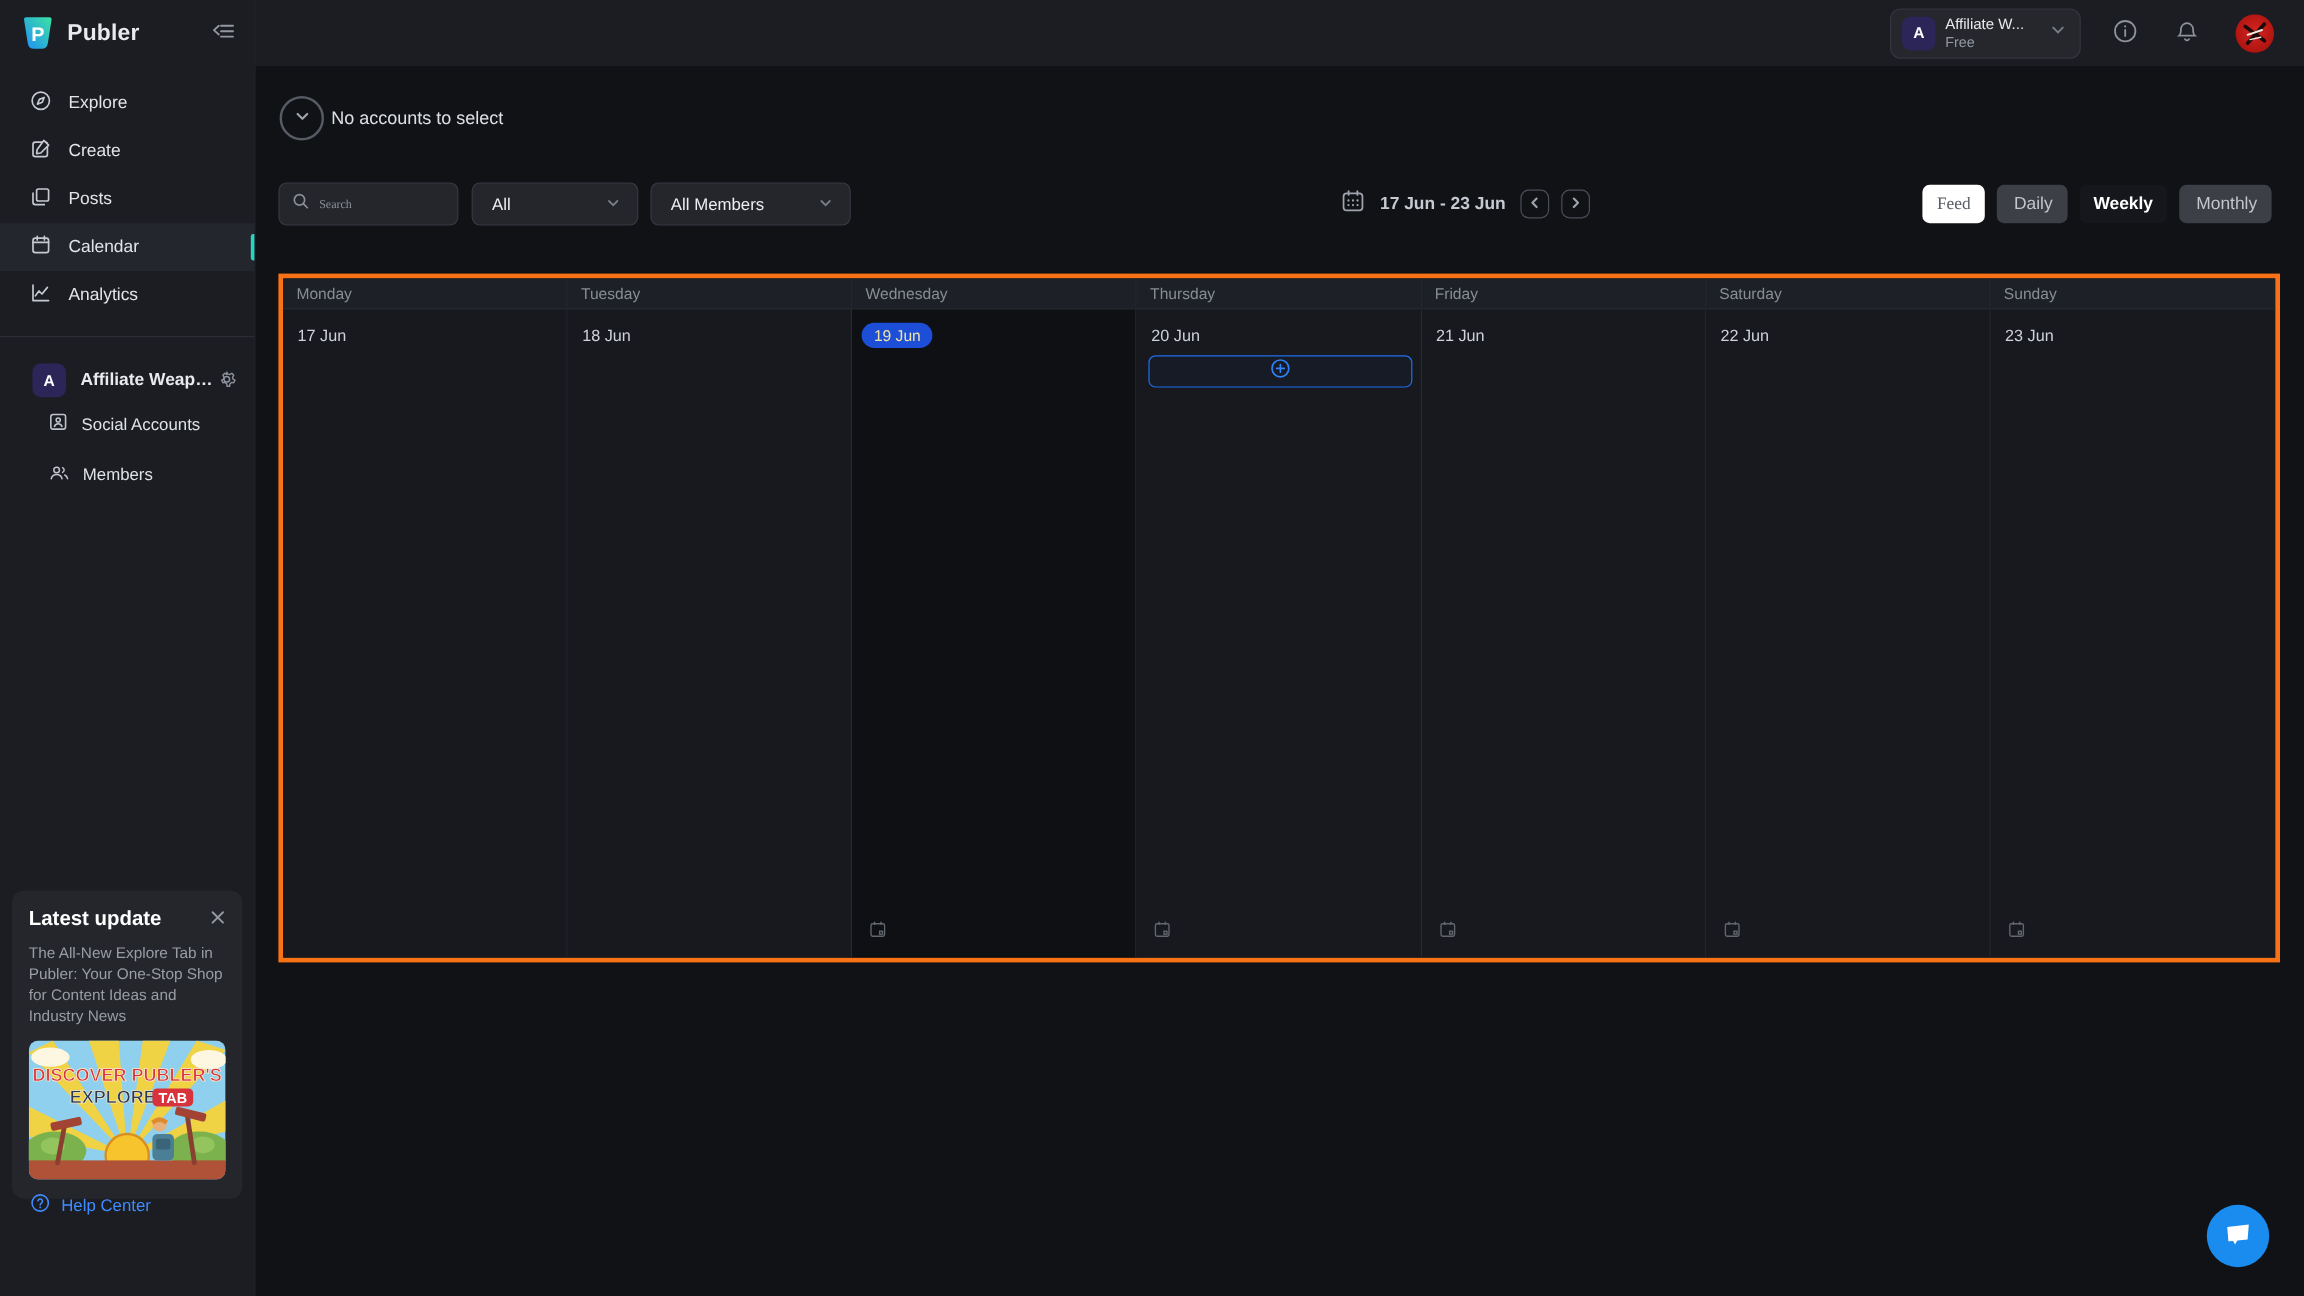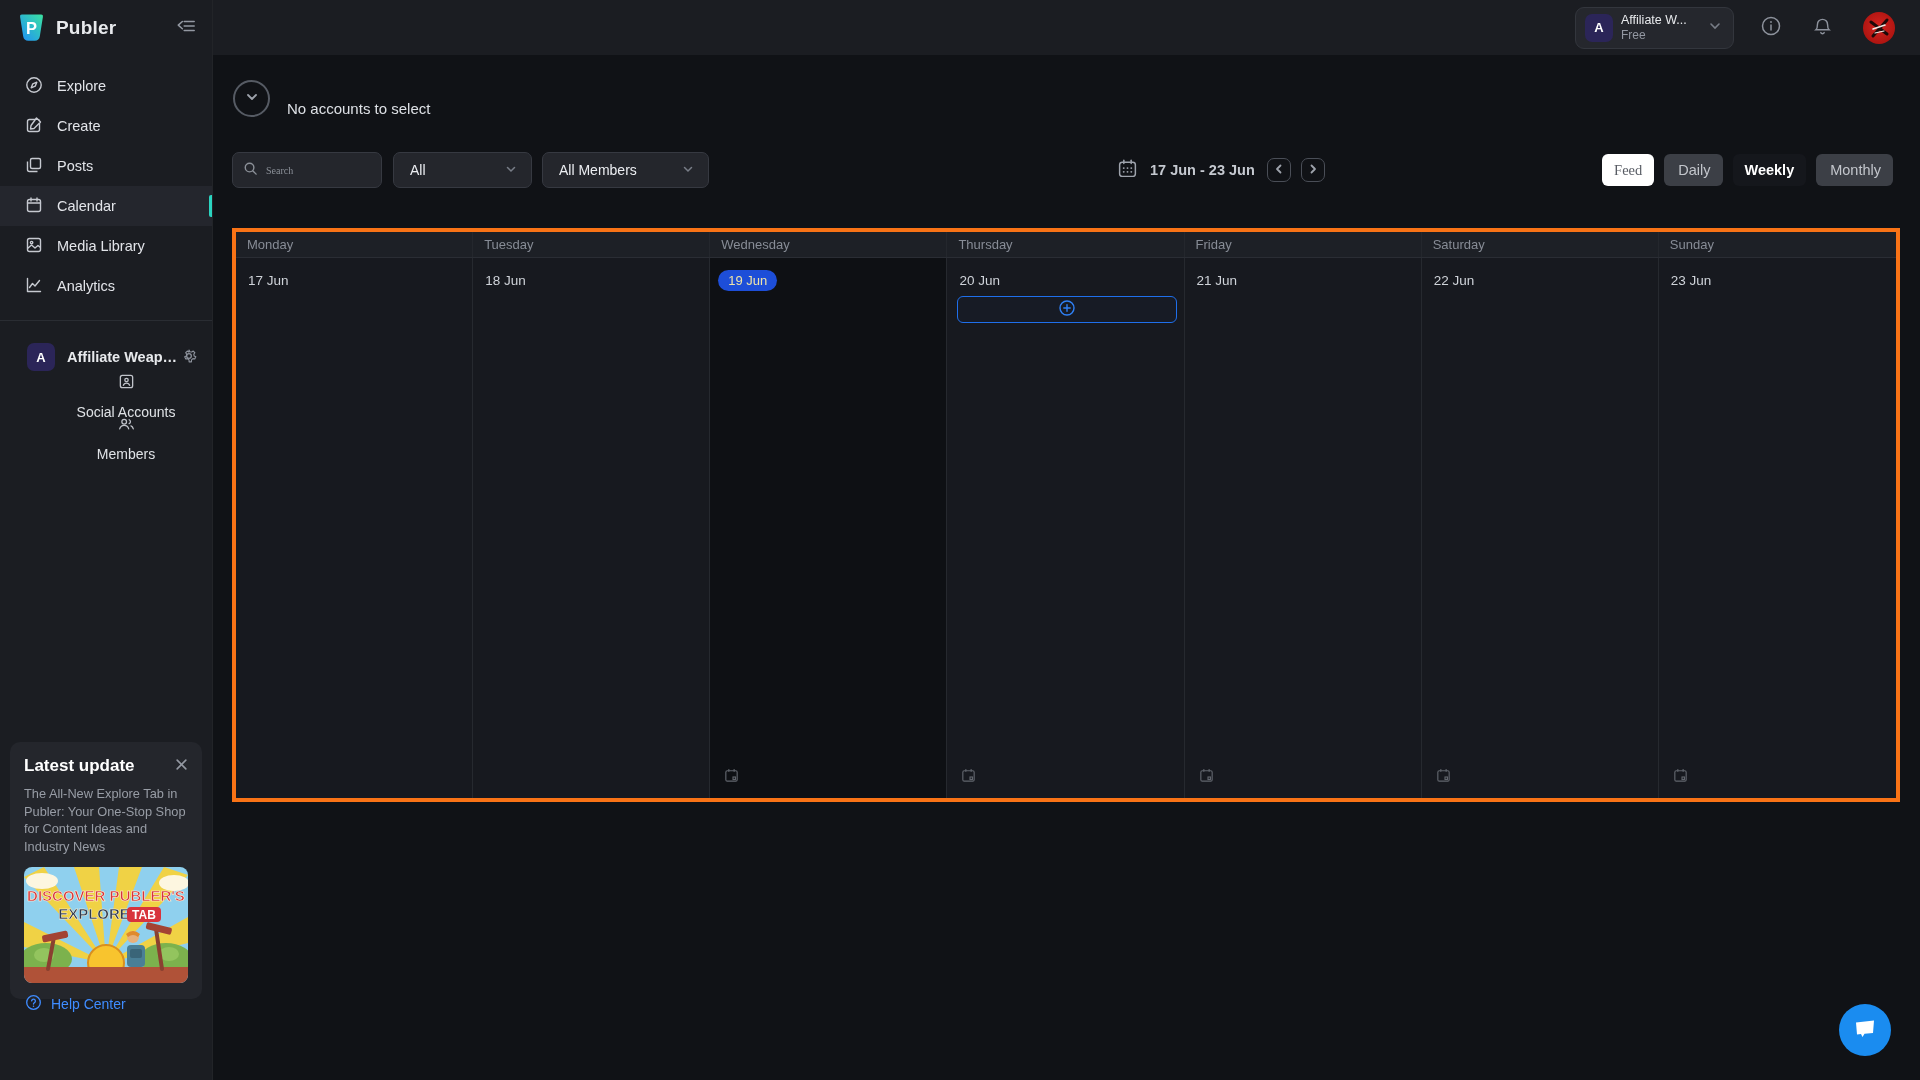--- a/index.html
+++ b/index.html
@@ -34,36 +34,36 @@
   .nav-item svg { color:#c6c9d0; }
   .nav-item.selected { background:#24262d; }
   .nav-item.selected::after { content:""; position:absolute; right:0; top:9px; width:3px; height:22px;
                               border-radius:2px 0 0 2px; background:#2bd4c0; }
   .side-divider { border-top:1px solid #2a2d33; margin:14px 0 0 0; }
   .ws-row { display:flex; align-items:center; margin:22px 14px 0 27px; gap:0; }
   .ws-row .ws-avatar { border-radius:7px; }
   .ws-row-name { font-size:14.5px; font-weight:bold; margin-left:12px; flex:1; min-width:0;
                  white-space:nowrap; overflow:hidden; }
   .sub-item { display:flex; align-items:center; gap:11px; padding-left:40px; height:40px;
-              font-size:14px; color:#dfe2e6; cursor:pointer; margin-top:2px;flex-direction:column; }
+              font-size:14px; color:#dfe2e6; cursor:pointer; margin-top:2px; }
   .sub-item svg { color:#c0c3ca; }
 
   
   .update-card { position:absolute; left:10px; top:742px; width:192px; background:#24262c;
                  border-radius:10px; padding:14px 14px 16px 14px; }
   .update-head { display:flex; align-items:center; justify-content:space-between; }
   .update-title { font-size:17px; font-weight:bold; color:#fff; }
   .update-body { font-size:12.8px; line-height:17.5px; color:#989da6; margin-top:9px; }
   .update-img { margin-top:12px; width:164px; height:116px; border-radius:8px; overflow:hidden; display:block; }
   .help-row { position:absolute; left:25px; top:994px; display:flex; align-items:center; gap:9px;
               color:#3f8cff; font-size:14px; cursor:pointer; }
 
   
   .main { position:absolute; left:213px; top:55px; width:1707px; height:1025px; background:#101216; }
-  .accounts-row { position:absolute; left:20px; top:25px; display:flex; align-items:flex-end; gap:17px; }
+  .accounts-row { position:absolute; left:20px; top:25px; display:flex; align-items:center; gap:6px; }
   .acct-circle { width:37px; height:37px; border-radius:50%; border:2px solid #565b64; color:#9ea3ac;
                  display:flex; align-items:center; justify-content:center; cursor:pointer; background:none; }
   .accounts-label { font-size:15px; color:#dde0e5; }
 
   .filter-row { position:absolute; left:19px; top:97px; right:27px; height:36px; }
   .search-box { position:absolute; left:0; top:0; width:150px; height:36px; background:#24262c;
                 border:1px solid #363941; border-radius:7px; display:flex; align-items:center; padding:0 10px; gap:8px; }
   .search-box input { background:none; border:none; outline:none; color:#fde047; font-size:10px; width:100%;
                       font-family:Liberation Serif, serif; }
   .search-box input::placeholder { color:#8b9098; }
@@ -202,28 +202,20 @@
       <span>Posts</span>
     </div>
     <div class="nav-item selected">
       <span><svg width="18" height="18" viewBox="0 0 18 18" fill="none" stroke="currentColor" stroke-width="1.4" stroke-linecap="round">
             <rect x="2.5" y="3.5" width="13" height="12" rx="2"></rect>
             <line x1="2.5" y1="7" x2="15.5" y2="7"></line>
             <line x1="6" y1="2" x2="6" y2="5"></line>
             <line x1="12" y1="2" x2="12" y2="5"></line>
           </svg></span>
       <span>Calendar</span>
-    </div>
-    <div class="nav-item">
-      <span><svg width="18" height="18" viewBox="0 0 18 18" fill="none" stroke="currentColor" stroke-width="1.4" stroke-linejoin="round">
-            <rect x="2.5" y="2.5" width="13" height="13" rx="2"></rect>
-            <circle cx="6.6" cy="6.6" r="1.2"></circle>
-            <path d="M2.5 12.5 l4-3.5 3.5 3 3-2.5 2.5 2"></path>
-          </svg></span>
-      <span>Media Library</span>
     </div>
     <div class="nav-item">
       <span><svg width="18" height="18" viewBox="0 0 18 18" fill="none" stroke="currentColor" stroke-width="1.4" stroke-linecap="round" stroke-linejoin="round">
             <path d="M2.5 2.5 v13 h13"></path>
             <path d="M4.5 11.5 l3-4 2.5 2.5 4.5-5.5"></path>
           </svg></span>
       <span>Analytics</span>
     </div>
   </div>
 

